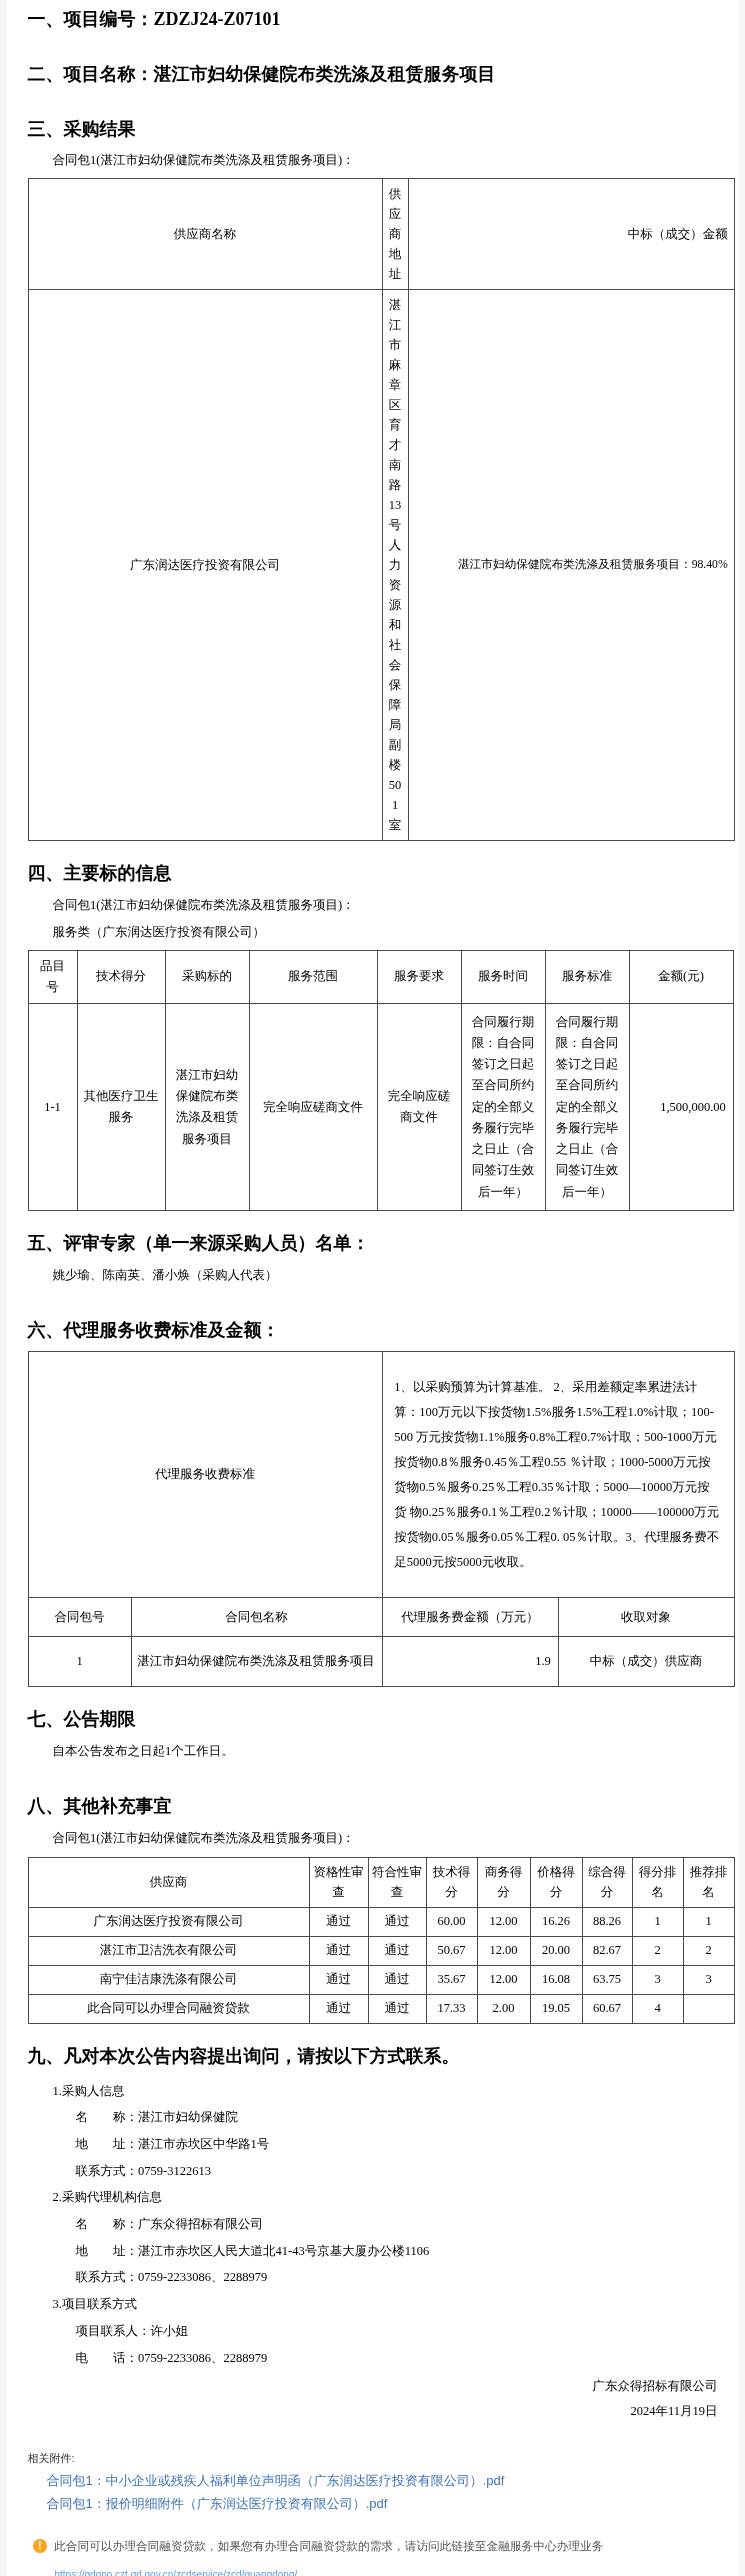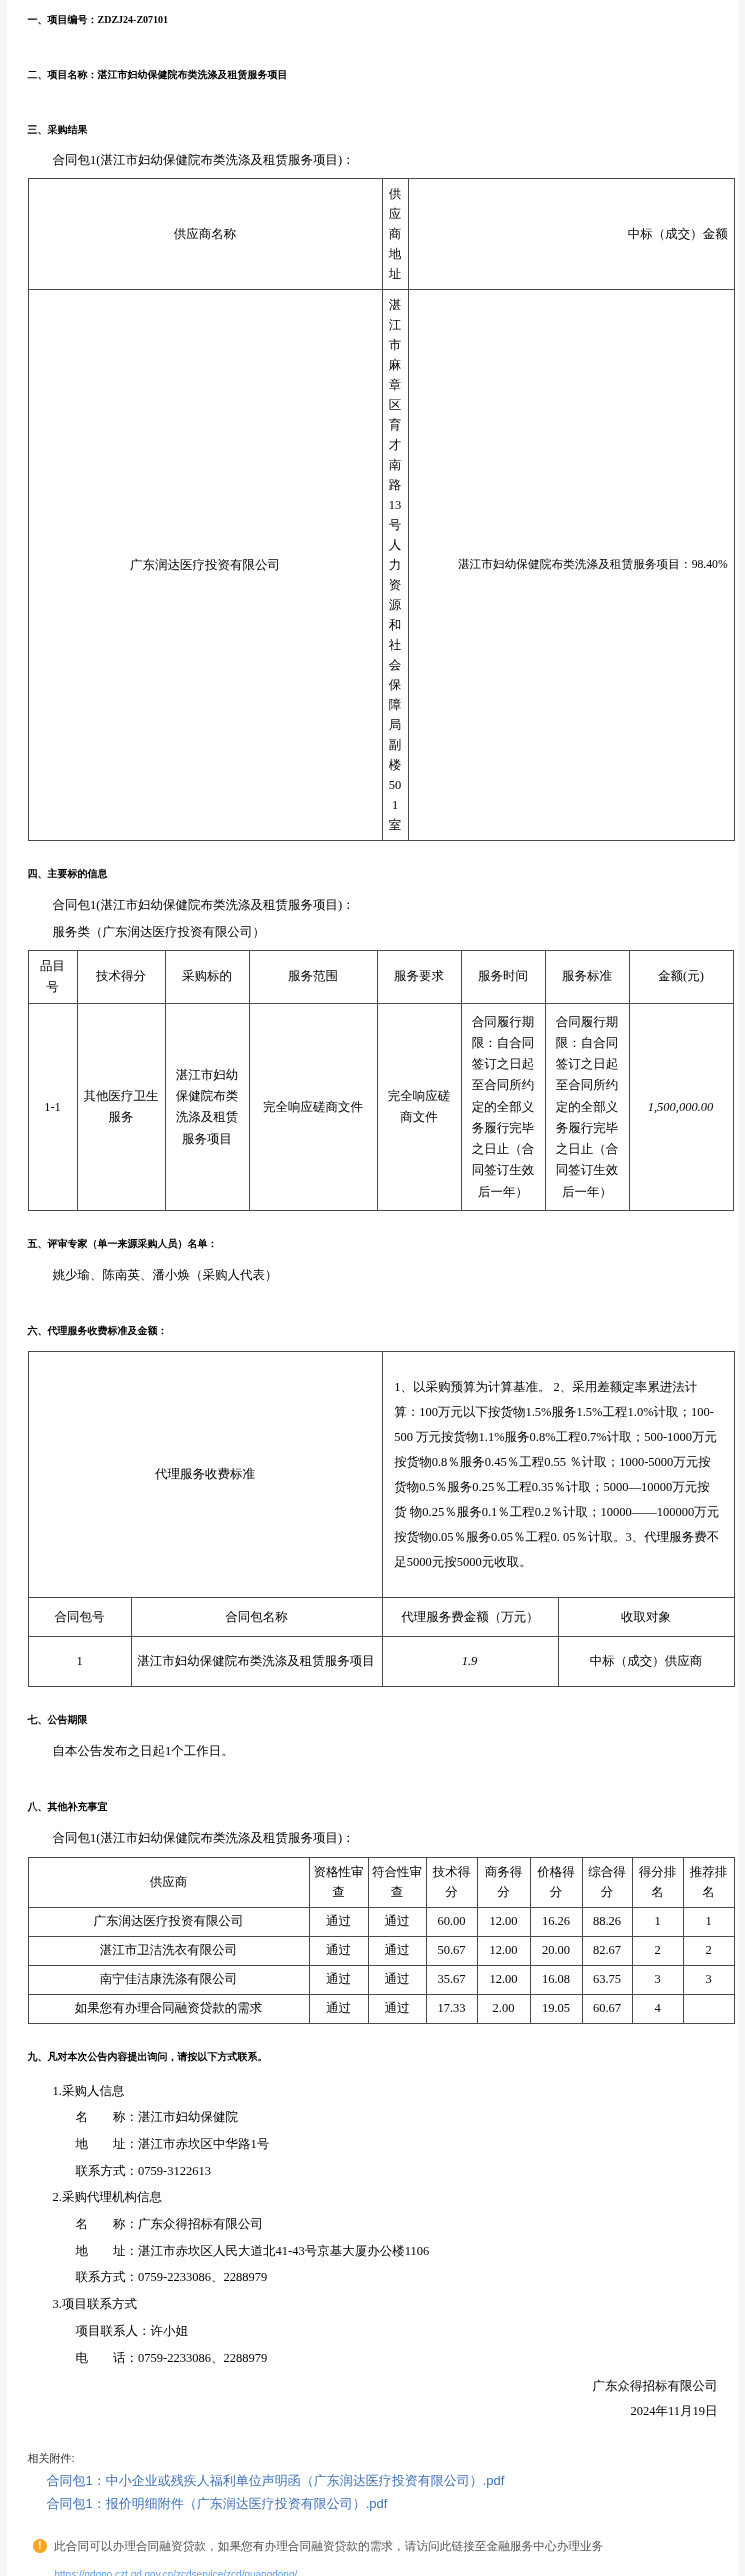--- a/index.html
+++ b/index.html
@@ -3,42 +3,42 @@
 <meta charset="utf-8">
 <style>
   * { box-sizing: border-box; margin: 0; padding: 0; }
   html,body { background: #f6f7f8; }
   body { font-family: "Liberation Serif", "DejaVu Serif", serif; color: #000; }
   .page {
     width: 732px; margin: 0 auto; background: #ffffff;
     padding: 11.7px 21px 25px 21px; min-height: 2576px;
   }
   
-  .sec-title { font-size: 10px; font-weight: bold; line-height: 15px; }
+  .sec-title { font-size: 18px; font-weight: bold; line-height: 15px; }
   .mt-lg { margin-top: 40px; }
   .mt-md { margin-top: 25px; }
   .mt-sm { margin-top: 16.7px; }
   .para  { font-size: 12.5px; line-height: 15px; padding-left: 25px; }
   table { border-collapse: collapse; table-layout: fixed; width: 706px; }
   td, th { border: 0.8px solid #4a4a4a; font-weight: normal; font-size: 12.5px;
            text-align: center; vertical-align: middle; padding: 5px 5.8px;
            line-height: 1.7; word-break: break-word; }
   .tbl { margin-top: 10px; }
   
   .col-r1 { width: 354px; } .col-r2 { width: 26px; } .col-r3 { width: 326px; text-align: right; }
   .vcell { padding: 5px 4.2px; word-break: break-all; line-height: 20px; }
   .amount-cell { text-align: right; padding-left: 5.8px; font-size: 11.7px; }
   .row-tall { height: 550px; }
   
   .t2 col:nth-child(1){width:49px} .t2 col:nth-child(2){width:88px}
   .t2 col:nth-child(3){width:84px} .t2 col:nth-child(4){width:128px}
   .t2 col:nth-child(5){width:84px} .t2 col:nth-child(6){width:84px}
   .t2 col:nth-child(7){width:84px} .t2 col:nth-child(8){width:104px}
   .t2 .data-row { height: 207px; vertical-align: middle; }
-  .num-right { text-align: center; padding-right: 6.7px; font-style: italic; }
+  .num-right { text-align: right; padding-right: 6.7px; }
   
   .t3 col:nth-child(1){width:103px} .t3 col:nth-child(2){width:251px}
   .t3 col:nth-child(3){width:176px} .t3 col:nth-child(4){width:176px}
   .fee-std-row { height: 246px; }
   .fee-text { text-align: left; line-height: 2.0; padding: 10px 11.7px; }
   .t3 .hdr-row { height: 39px; }
   .t3 .data-row { height: 50px; }
   
   .t4 col:nth-child(1){width:281px} .t4 col:nth-child(2){width:59px}
   .t4 col:nth-child(3){width:58px} .t4 col:nth-child(4){width:51px}
@@ -218,21 +218,21 @@
       <td>通过</td>
       <td>通过</td>
       <td>35.67</td>
       <td>12.00</td>
       <td>16.08</td>
       <td>63.75</td>
       <td>3</td>
       <td>3</td>
     </tr>
     <tr>
-      <td>如果您有办理合同融资贷款的需求</td>
+      <td>此合同可以办理合同融资贷款</td>
       <td>通过</td>
       <td>通过</td>
       <td>17.33</td>
       <td>2.00</td>
       <td>19.05</td>
       <td>60.67</td>
       <td>4</td>
       <td></td>
     </tr>
   </tbody>

